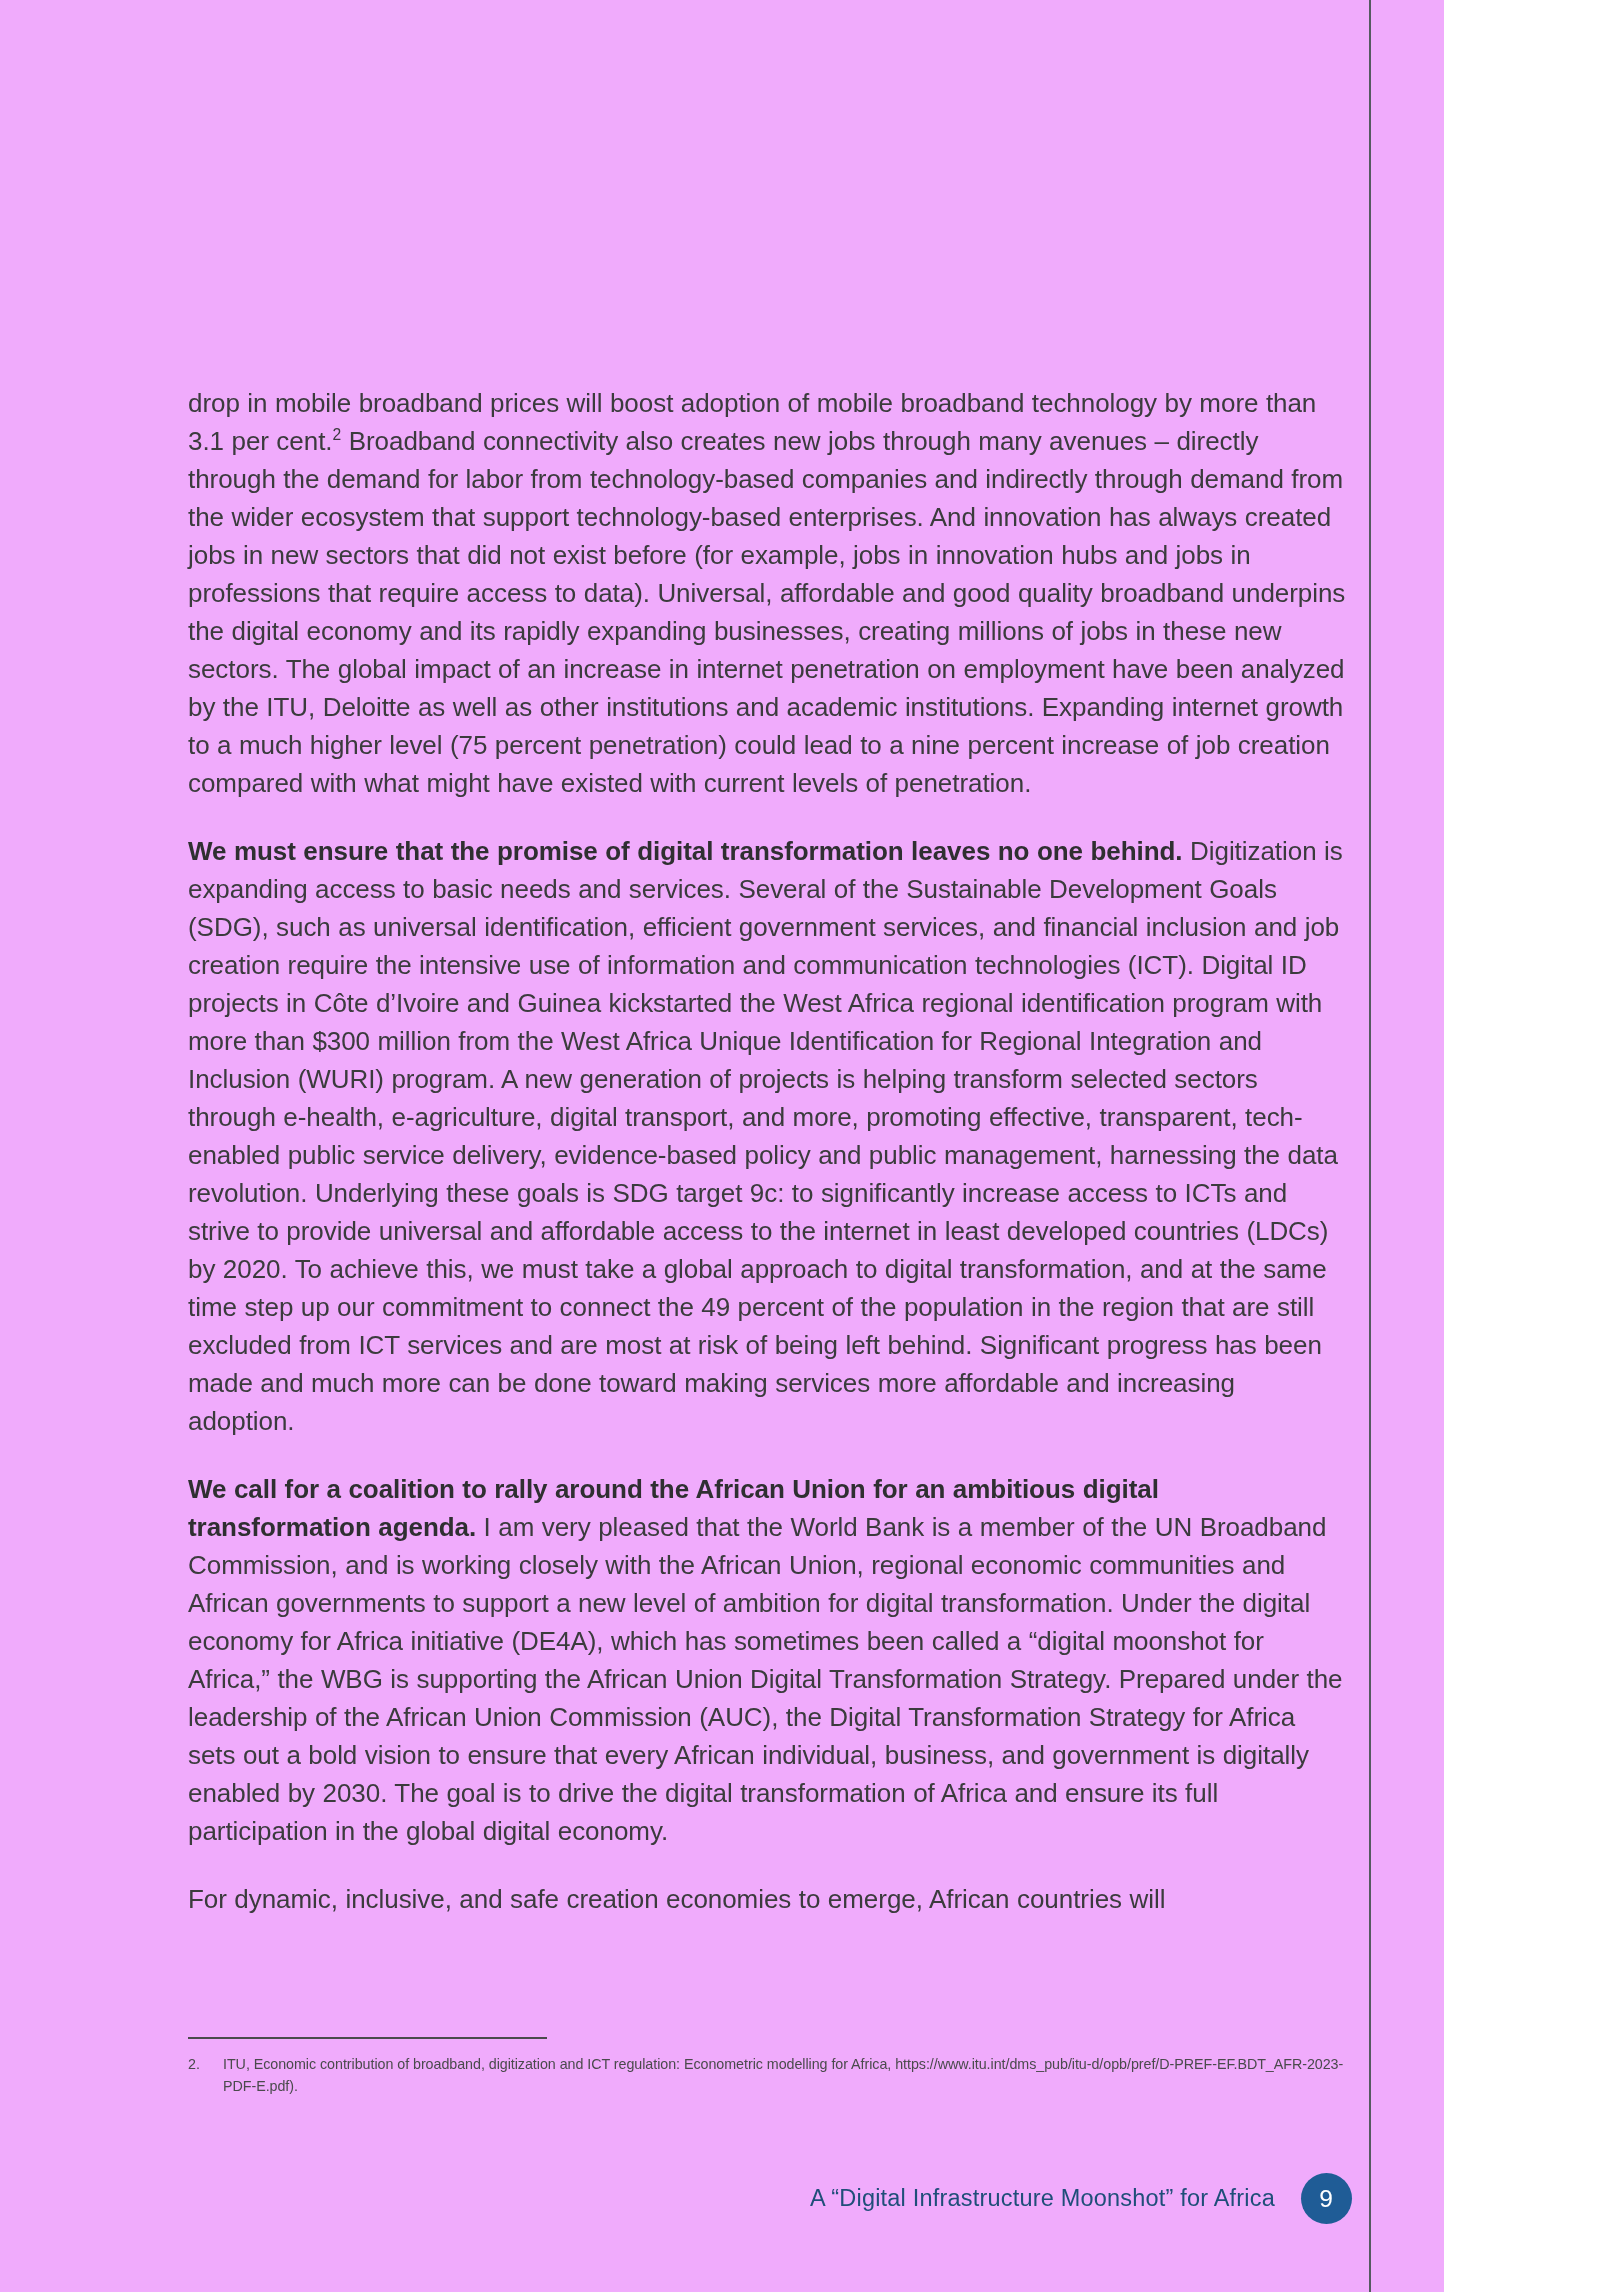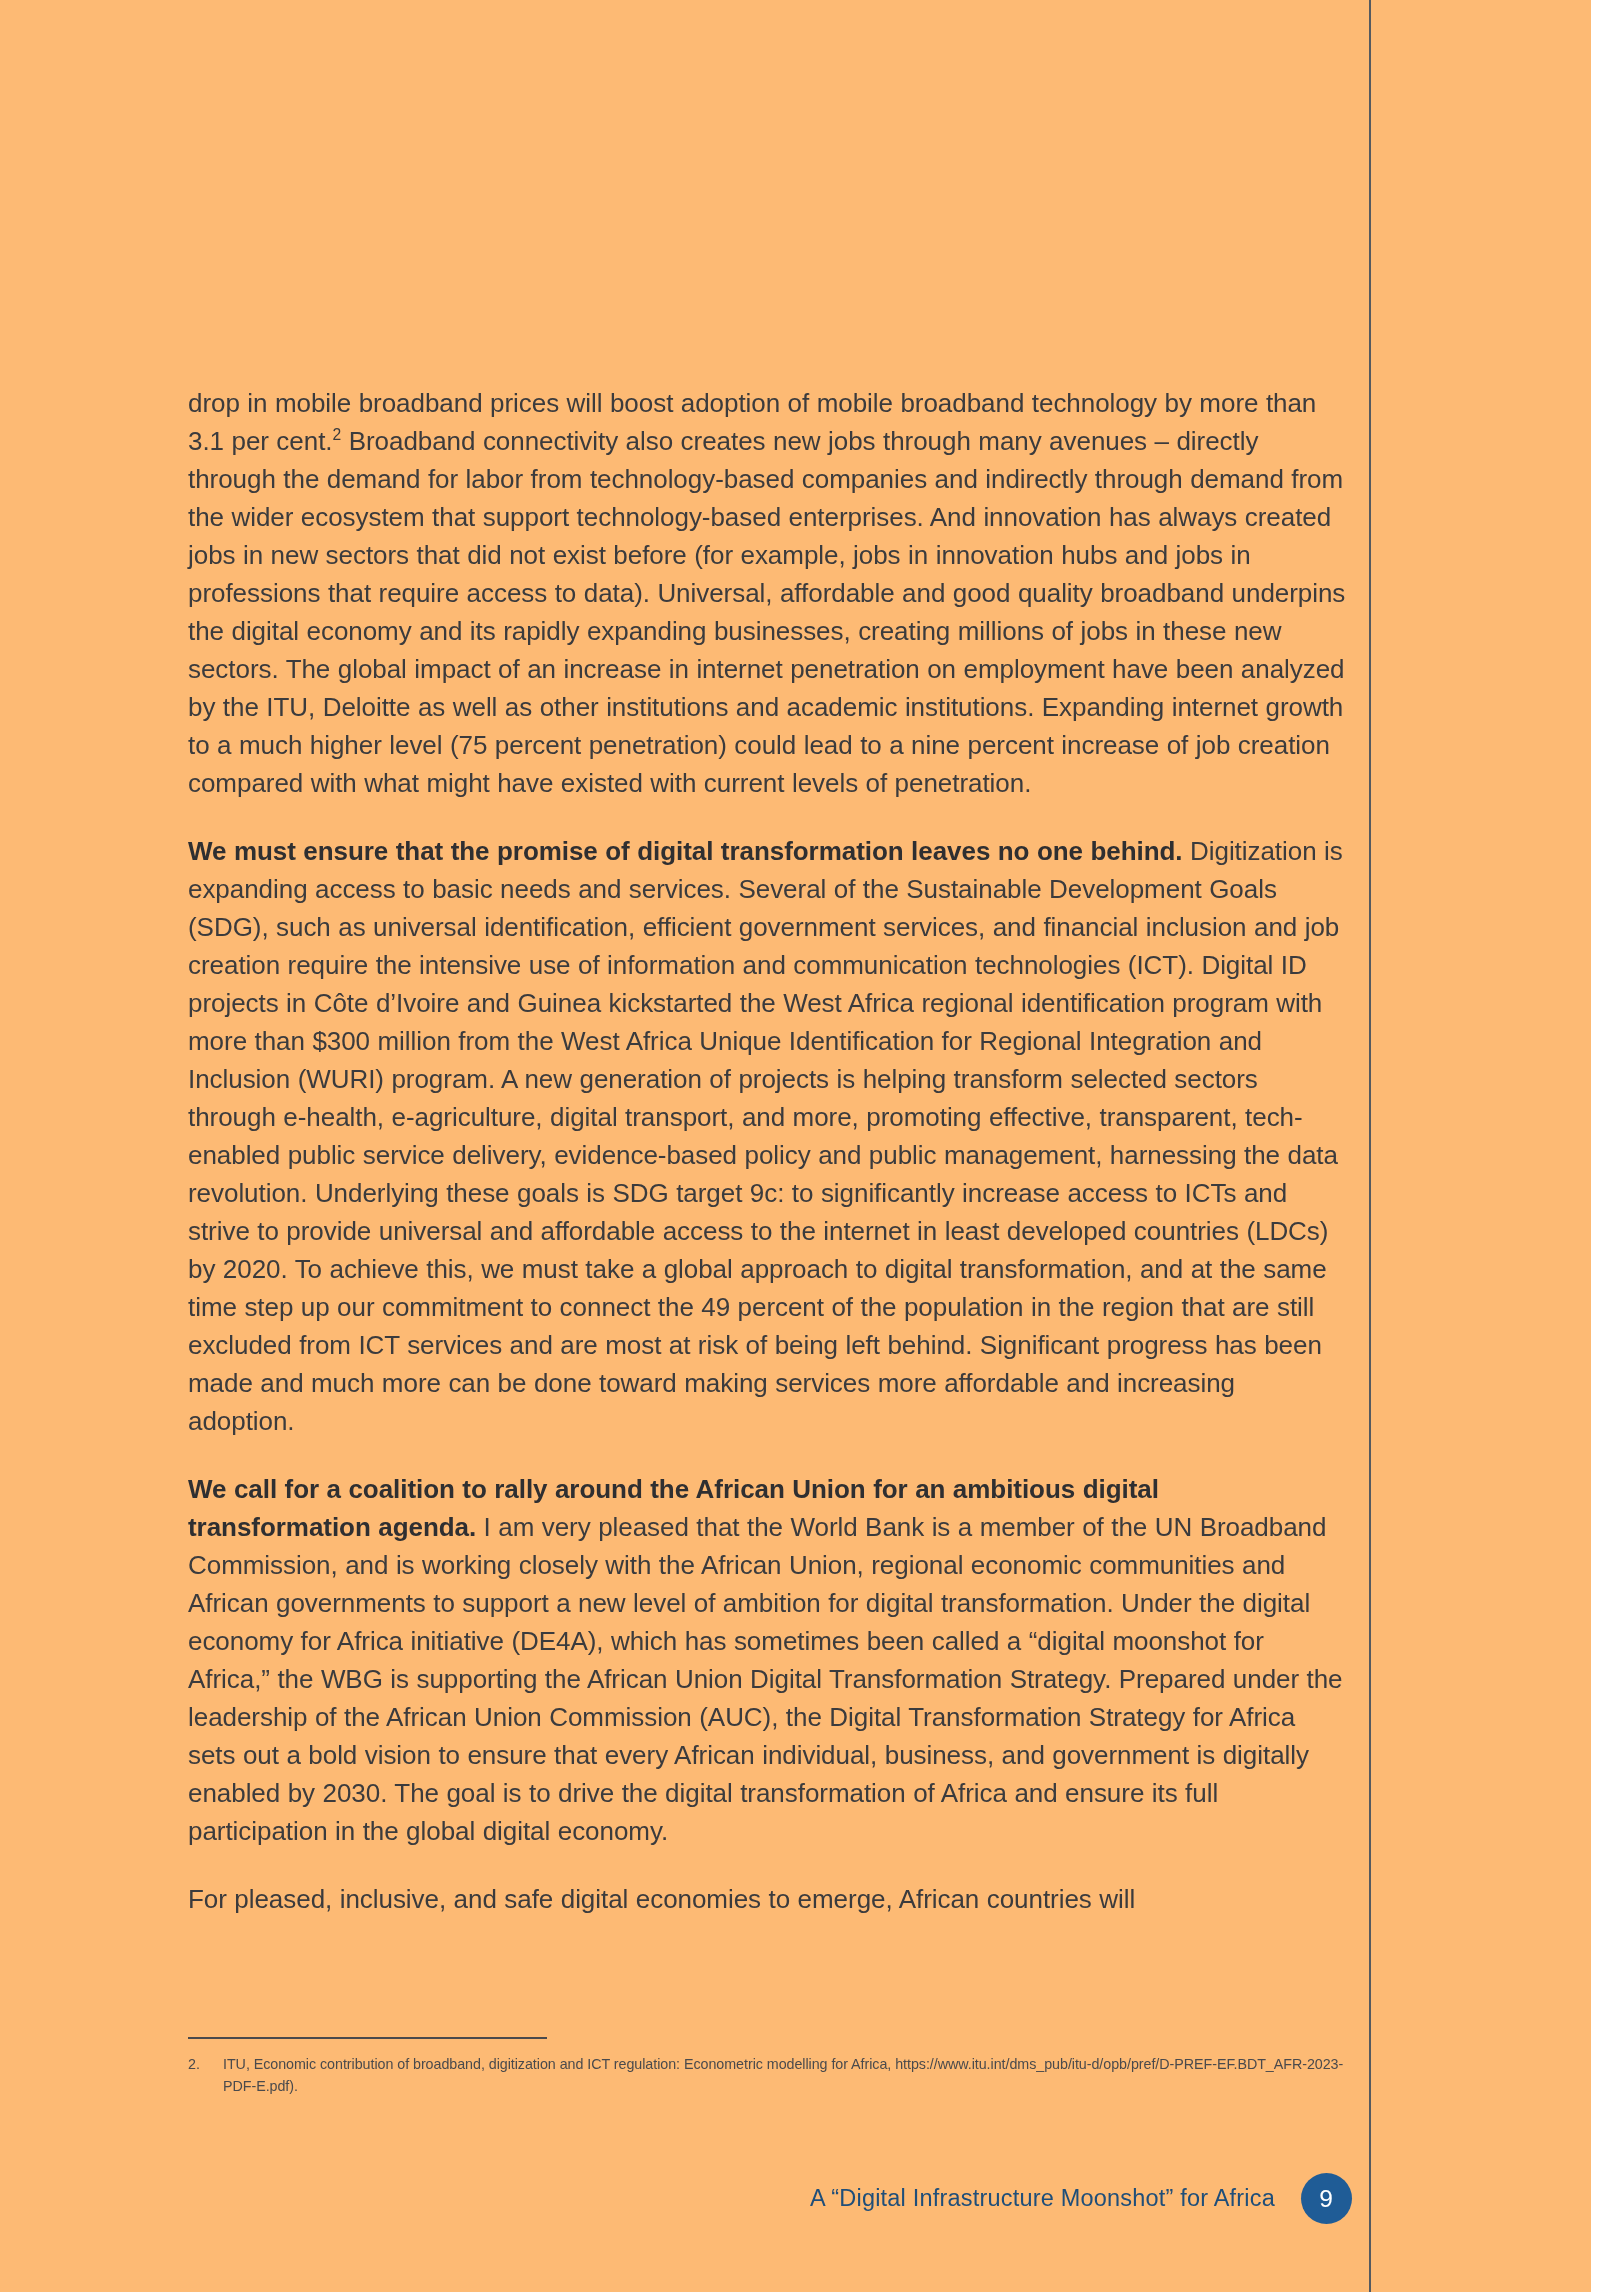--- a/index.html
+++ b/index.html
@@ -4,23 +4,23 @@
 <title>Digital Infrastructure Moonshot for Africa — Page 9</title>
 <style>
   html, body {
     margin: 0;
     padding: 0;
     background: #ffffff;
   }
 
   .page {
     position: relative;
-    width: 1591px;
+    width: 1444px;
     height: 2293px;
-    background: #fdba74;
+    background: #f0abfc;
     overflow: hidden;
     font-family: "Liberation Sans", "DejaVu Sans", sans-serif;
     -webkit-font-smoothing: antialiased;
   }
 
   
   .page-edge-rule {
     position: absolute;
     top: 0;
     bottom: 0;
@@ -140,21 +140,21 @@
   <div class="page-edge-rule"></div>
 
   <div class="content">
 
     <p class="para"><span>drop in mobile broadband prices will boost adoption of mobile broadband technology by more than 3.1 per cent.</span><sup class="fn-ref">2</sup><span> Broadband connectivity also creates new jobs through many avenues – directly through the demand for labor from technology-based companies and indirectly through demand from the wider ecosystem that support technology-based enterprises. And innovation has always created jobs in new sectors that did not exist before (for example, jobs in innovation hubs and jobs in professions that require access to data). Universal, affordable and good quality broadband underpins the digital economy and its rapidly expanding businesses, creating millions of jobs in these new sectors. The global impact of an increase in internet penetration on employment have been analyzed by the ITU, Deloitte as well as other institutions and academic institutions. Expanding internet growth to a much higher level (75 percent penetration) could lead to a nine percent increase of job creation compared with what might have existed with current levels of penetration.</span></p>
 
     <p class="para"><span class="lead">We must ensure that the promise of digital transformation leaves no one behind.</span><span> Digitization is expanding access to basic needs and services. Several of the Sustainable Development Goals (SDG), such as universal identification, efficient government services, and financial inclusion and job creation require the intensive use of information and communication technologies (ICT). Digital ID projects in Côte d’Ivoire and Guinea kickstarted the West Africa regional identification program with more than $300 million from the West Africa Unique Identification for Regional Integration and Inclusion (WURI) program. A new generation of projects is helping transform selected sectors through e-health, e-agriculture, digital transport, and more, promoting effective, transparent, tech-enabled public service delivery, evidence-based policy and public management, harnessing the data revolution. Underlying these goals is SDG target 9c: to significantly increase access to ICTs and strive to provide universal and affordable access to the internet in least developed countries (LDCs) by 2020. To achieve this, we must take a global approach to digital transformation, and at the same time step up our commitment to connect the 49 percent of the population in the region that are still excluded from ICT services and are most at risk of being left behind. Significant progress has been made and much more can be done toward making services more affordable and increasing adoption.</span></p>
 
     <p class="para"><span class="lead">We call for a coalition to rally around the African Union for an ambitious digital transformation agenda.</span><span> I am very pleased that the World Bank is a member of the UN Broadband Commission, and is working closely with the African Union, regional economic communities and African governments to support a new level of ambition for digital transformation. Under the digital economy for Africa initiative (DE4A), which has sometimes been called a “digital moonshot for Africa,” the WBG is supporting the African Union Digital Transformation Strategy. Prepared under the leadership of the African Union Commission (AUC), the Digital Transformation Strategy for Africa sets out a bold vision to ensure that every African individual, business, and government is digitally enabled by 2030. The goal is to drive the digital transformation of Africa and ensure its full participation in the global digital economy.</span></p>
 
-    <p class="para">For pleased, inclusive, and safe digital economies to emerge, African countries will</p>
+    <p class="para">For dynamic, inclusive, and safe creation economies to emerge, African countries will</p>
 
   </div>
 
   <div class="footnote-zone">
     <div class="footnote-rule"></div>
     <div class="footnote">
       <span class="footnote-num">2.</span>
       <span class="footnote-text">ITU, Economic contribution of broadband, digitization and ICT regulation: Econometric modelling for Africa, https://www.itu.int/dms_pub/itu-d/opb/pref/D-PREF-EF.BDT_AFR-2023-PDF-E.pdf).</span>
     </div>
   </div>

